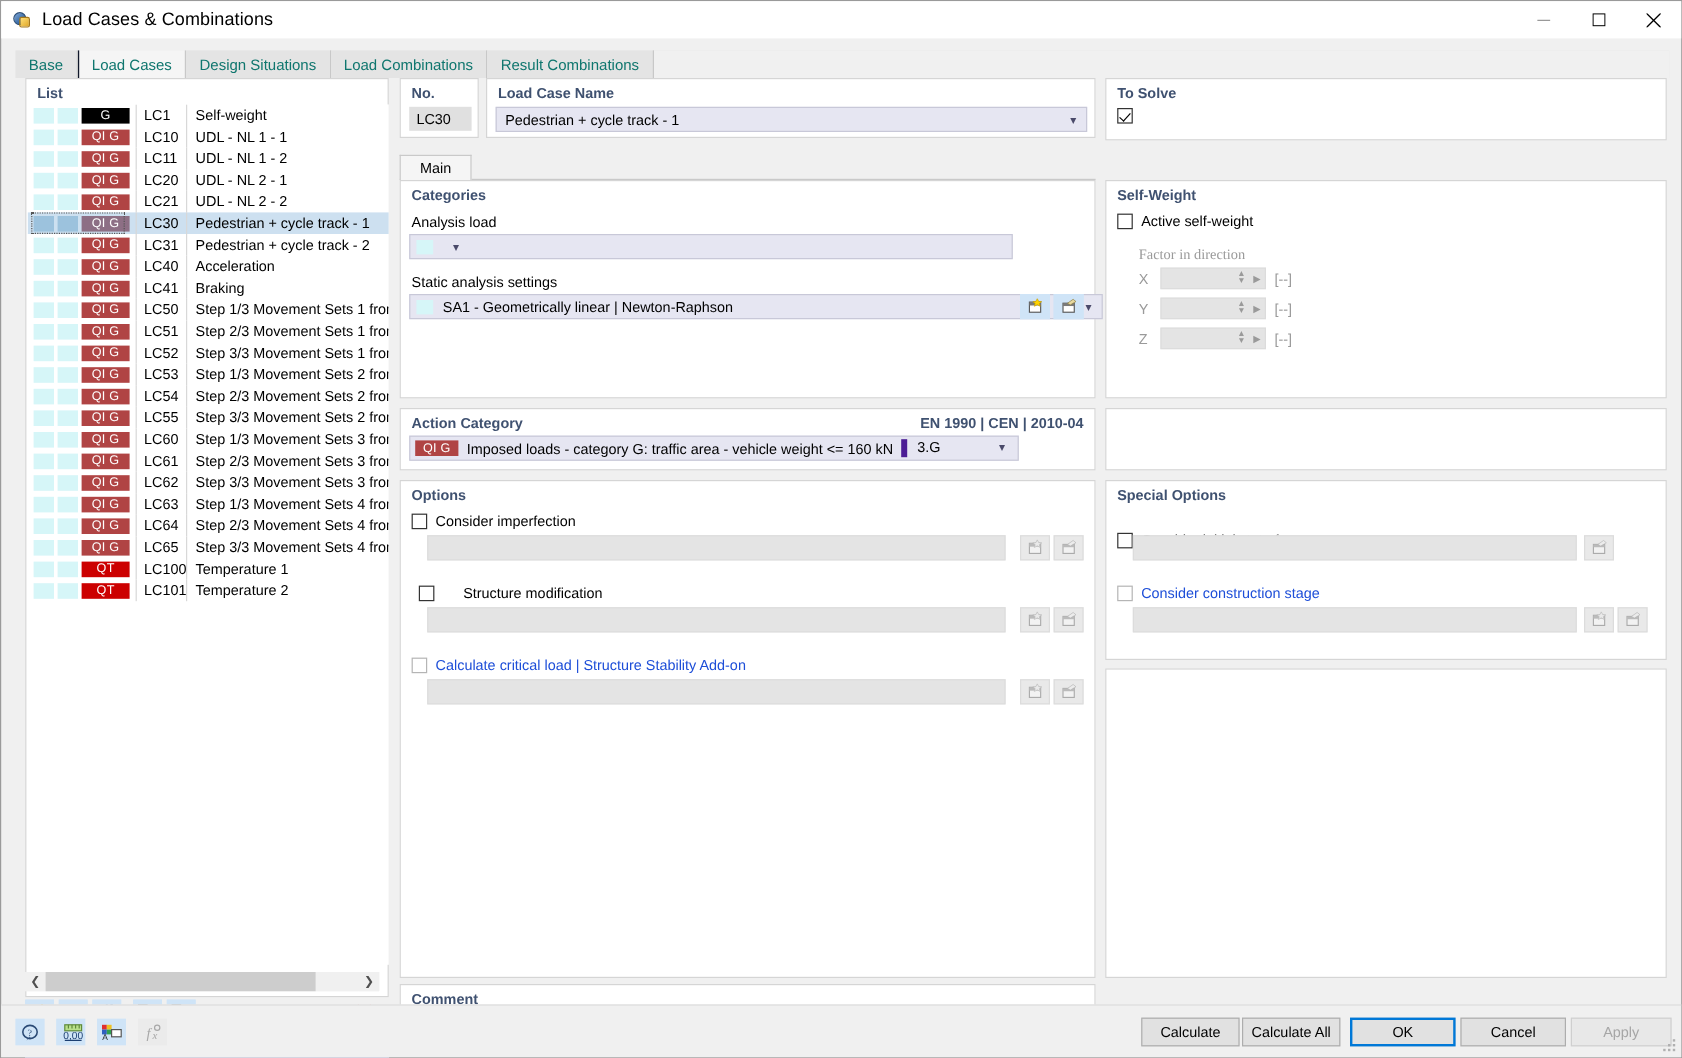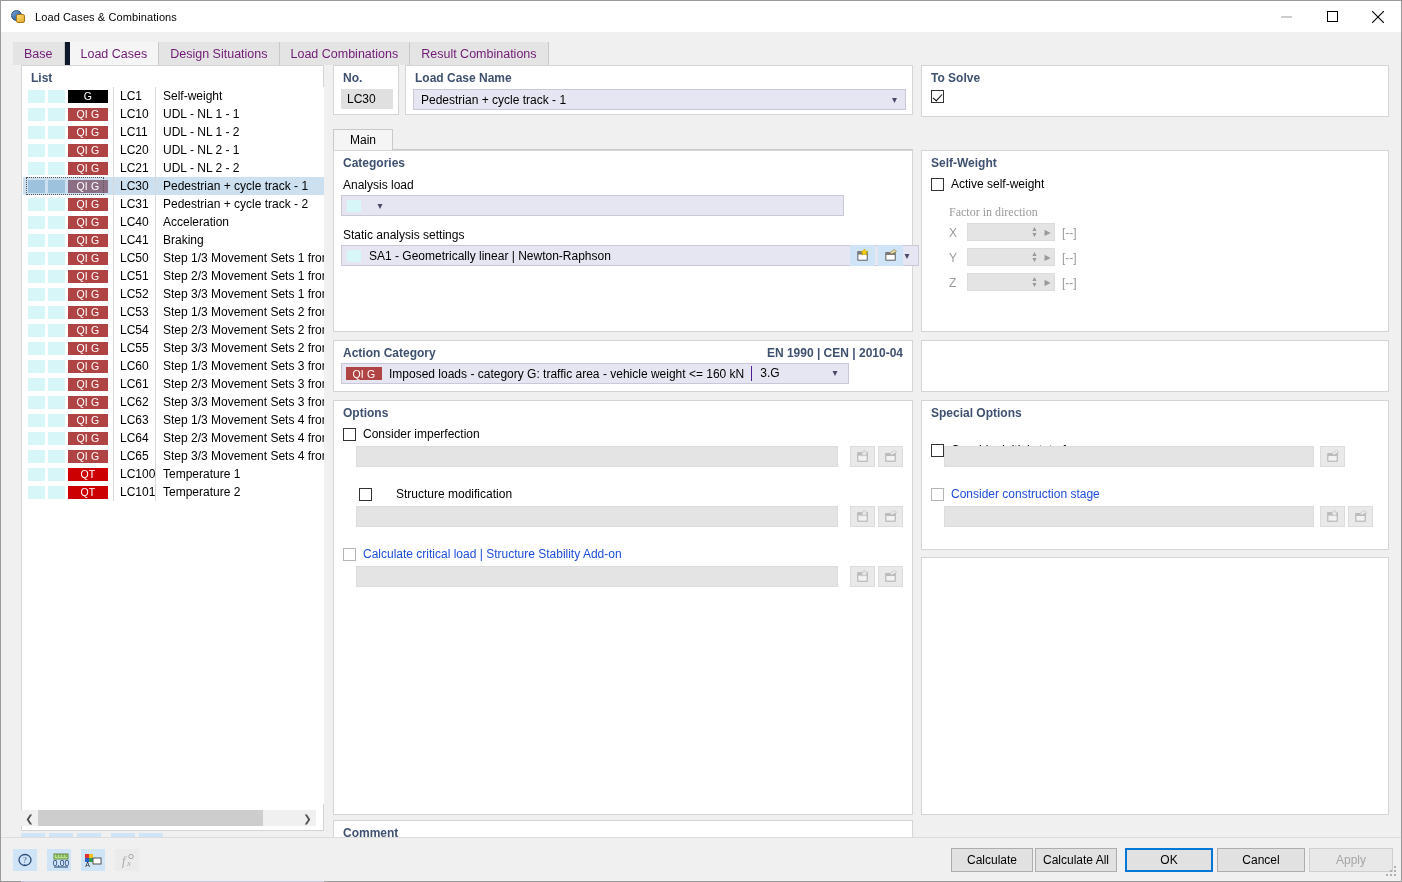--- a/index.html
+++ b/index.html
@@ -35,21 +35,21 @@
     border-radius: 50%;
     border: 1px solid #2d4f78;
   }
   .title-icon .c2 {
     position: absolute; left: 6px; top: 6px; width: 9px; height: 9px;
     background: linear-gradient(135deg,#ffe07a 0%,#e0a828 100%);
     border-radius: 2px;
     border: 1px solid #a6781a;
   }
   .title-text {
-    font-size: 11px; color: #000; letter-spacing: .1px; text-align: center;
+    font-size: 15px; color: #000; letter-spacing: .1px; text-align: center;
   }
   .win-btns { position: absolute; right: 0; top: 0; height: 31px; display: flex; }
   .win-btn {
     width: 46px; height: 31px; display: flex; align-items: center; justify-content: center;
     color: #000;
   }
   .win-btn svg { display: block; }
 
   
   .tabstrip {
@@ -58,28 +58,28 @@
     display: flex; align-items: flex-end;
   }
   .tabstrip-bg {
     position: absolute; left: 12px; top: 41px; width: 1378px; height: 23px;
     background: #e4e4e4;
   }
   .tab {
     position: relative;
     height: 23px; padding: 0 11px;
     display: flex; align-items: center;
-    font-size: 12.5px; color: #701a75;
+    font-size: 12.5px; color: #0f766e;
     background: #e4e4e4;
     border-right: 1px solid #c8c8c8;
   }
   .tab.active {
     background: #f5f5f5;
     border-right: 1px solid #c8c8c8;
-    border-left: 5px solid #0f172a;
+    border-left: 1px solid #0f172a;
   }
 
   
   .body-area {
     position: absolute; left: 12px; top: 64px; width: 1378px; height: 766px;
     background: #f0f0f0;
   }
 
   
   .group {
@@ -212,21 +212,21 @@
     position: absolute; right: 9px; top: 5px;
     font-size: 12px; font-weight: bold; color: #3f5170;
   }
   .action-combo {
     position: absolute; left: 7px; top: 22px; width: 508px; height: 21px;
     background: #e6e6f2; border: 1px solid #c8c8d8;
     display: flex; align-items: center; font-size: 12px;
   }
   .action-combo .badge { width: 36px; height: 13px; margin: 0 7px 0 4px; }
   .action-sub {
-    border-left: 1px solid #4c1d95; padding-left: 8px; margin-left: 7px; height: 15px; line-height: 15px;
+    border-left: 5px solid #4c1d95; padding-left: 8px; margin-left: 7px; height: 15px; line-height: 15px;
   }
 
   #options-group { left: 320px; top: 335px; width: 580px; height: 415px; }
   .cb {
     width: 13px; height: 13px; background: #fff; border: 1px solid #333;
     display: inline-block; position: relative; flex: none;
   }
   .cb.disabled { border-color: #b5b5b5; }
   .cb.checked::after {
     content: ""; position: absolute; left: 3px; top: 1px;
@@ -666,21 +666,21 @@
           </svg>
       </div>
       <div class="sm-btn" style="left:544px;top:45px;">
         <svg width="16" height="15" viewBox="0 0 17 16">
             <rect x="3" y="5" width="10" height="8" fill="#f2f2f2" stroke="#aaa"></rect>
             <rect x="3" y="5" width="10" height="2.5" fill="#bbb"></rect>
             <path d="M7 5 L12 1.5 L14.5 3.5 L9.5 6.5 Z" fill="#ececec" stroke="#b5b5b5" stroke-width=".6"></path>
           </svg>
       </div>
 
-      <div class="opt-row" style="left:25px;top:86px;gap:24px;">
+      <div class="opt-row" style="left:15px;top:86px;gap:24px;">
         <span class="cb"></span>
         <span>Structure modification</span>
       </div>
       <div class="grayfield" style="left:22px;top:105px;width:482px;"></div>
       <div class="sm-btn" style="left:516px;top:105px;">
         <svg width="16" height="15" viewBox="0 0 17 16">
             <rect x="3" y="4" width="10" height="9" fill="#f2f2f2" stroke="#aaa"></rect>
             <rect x="3" y="4" width="10" height="3" fill="#bbb"></rect>
             <path d="M10 1 L11.3 3.4 L13.9 3.6 L11.9 5.2 L12.6 7.7 L10 6.3 L7.4 7.7 L8.1 5.2 L6.1 3.6 L8.7 3.4 Z" fill="#eaeaea" stroke="#bbb" stroke-width=".6"></path>
           </svg>

